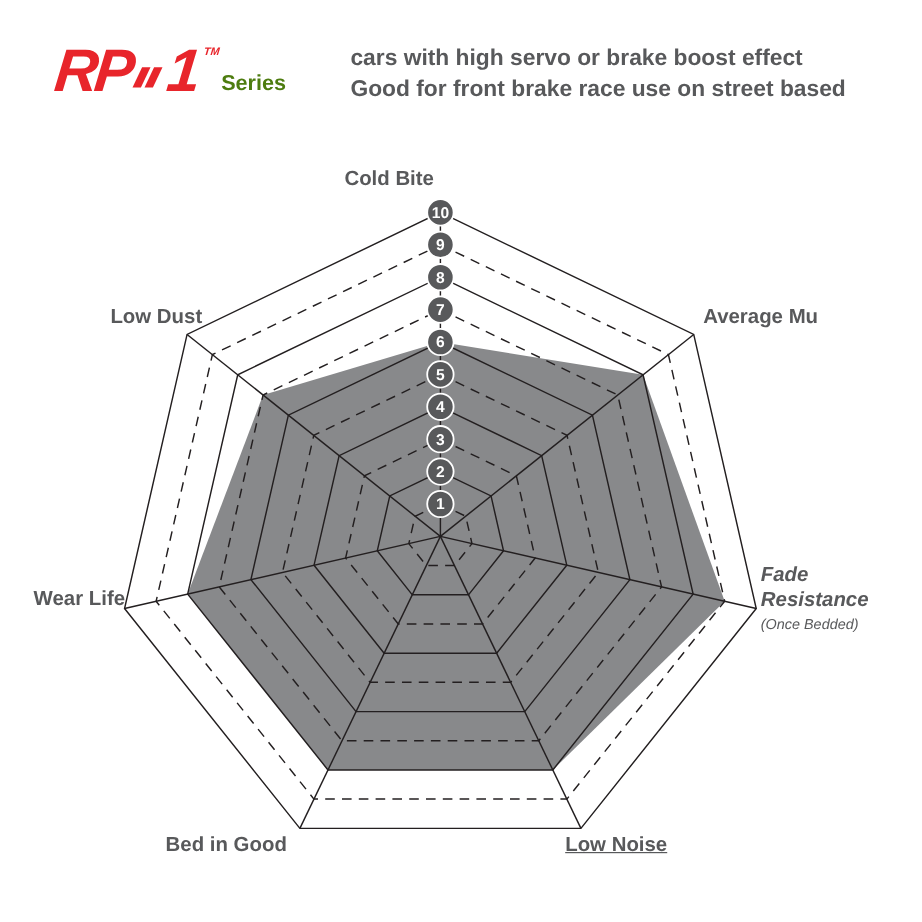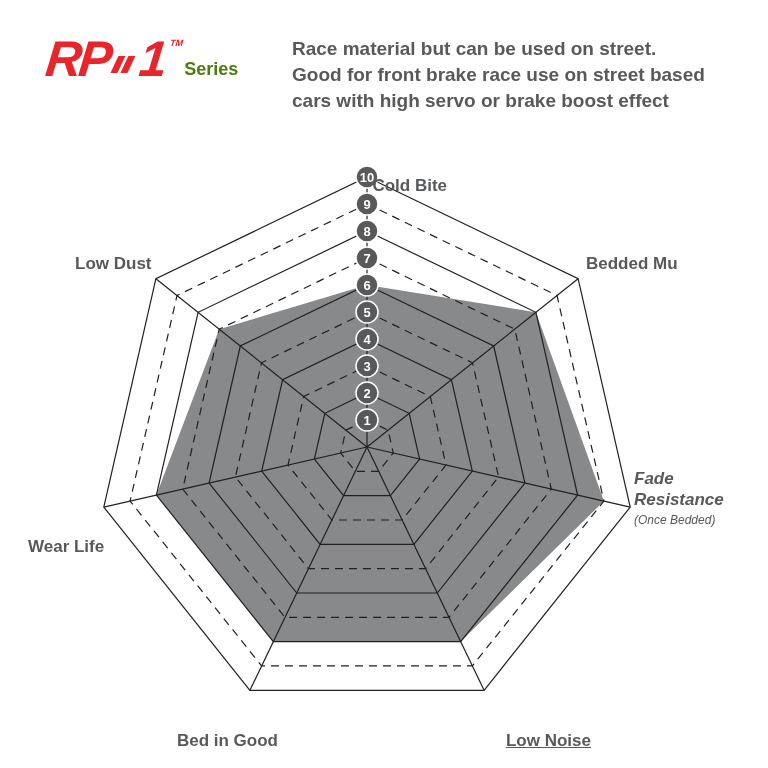--- a/index.html
+++ b/index.html
@@ -16,42 +16,41 @@
   .logo-one{font-size:50px;line-height:1;}
   .logo-tm{font-size:9px;align-self:flex-start;margin-top:4px;margin-left:1px;letter-spacing:0;}
   .logo-series{color:#4d7c0f;font-weight:bold;font-size:18px;margin-left:3px;margin-bottom:4px;}
   
   .description{position:absolute;left:292px;top:36px;width:460px;
     font-size:19px;font-weight:bold;color:#58595b;line-height:26px;}
   
   #radar-svg{position:absolute;left:0;top:0;}
   .axis-label{position:absolute;font-weight:bold;font-size:17px;color:#58595b;line-height:21px;}
   .axis-label .sub{font-weight:normal;font-size:12px;}
-  .center{text-align:right;margin-top:37px;}
+  .center{text-align:left;}
 </style>
 </head>
 <body>
 
 <div class="logo">
   <div class="logo-main">
     <span class="logo-rp">RP</span>
     <span class="logo-dash">
         <i></i>
         <i></i>
       </span>
     <span class="logo-one">1</span>
     <span class="logo-tm">TM</span>
   </div>
   <span class="logo-series">Series</span>
 </div>
 
 <div class="description">
-  <div>Race material but can be used on street.</div>
+  <div>cars with high servo or brake boost effect</div>
   <div>Good for front brake race use on street based</div>
-  <div>cars with high servo or brake boost effect</div>
 </div>
 
 <svg id="radar-svg" width="768" height="768" viewBox="0 0 768 768">
     <polygon points="367.0,285.0 535.9,312.3 603.9,501.1 460.7,641.6 273.3,641.6 156.4,495.1 219.2,329.2" fill="#88898b"></polygon>
     <polygon points="367.0,420.0 388.1,430.2 393.3,453.0 378.7,471.3 355.3,471.3 340.7,453.0 345.9,430.2" fill="none" stroke="#231f20" stroke-width="1.2" stroke-dasharray="8 6"></polygon>
     <polygon points="367.0,393.0 409.2,413.3 419.6,459.0 390.4,495.7 343.6,495.7 314.4,459.0 324.8,413.3" fill="none" stroke="#231f20" stroke-width="1.2"></polygon>
     <polygon points="367.0,366.0 430.3,396.5 446.0,465.0 402.1,520.0 331.9,520.0 288.0,465.0 303.7,396.5" fill="none" stroke="#231f20" stroke-width="1.2" stroke-dasharray="8 6"></polygon>
     <polygon points="367.0,339.0 451.4,379.7 472.3,471.0 413.9,544.3 320.1,544.3 261.7,471.0 282.6,379.7" fill="none" stroke="#231f20" stroke-width="1.2"></polygon>
     <polygon points="367.0,312.0 472.5,362.8 498.6,477.0 425.6,568.6 308.4,568.6 235.4,477.0 261.5,362.8" fill="none" stroke="#231f20" stroke-width="1.2" stroke-dasharray="8 6"></polygon>
     <polygon points="367.0,285.0 493.7,346.0 524.9,483.0 437.3,593.0 296.7,593.0 209.1,483.0 240.3,346.0" fill="none" stroke="#231f20" stroke-width="1.2"></polygon>
@@ -83,27 +82,27 @@
     <circle cx="367" cy="366" r="11" fill="#58595b" stroke="#ffffff" stroke-width="1.5"></circle>
     <text x="367" y="370.5" text-anchor="middle" font-size="13" font-weight="bold" fill="#ffffff" font-family="&quot;Liberation Sans&quot;, sans-serif">3</text>
     <circle cx="367" cy="393" r="11" fill="#58595b" stroke="#ffffff" stroke-width="1.5"></circle>
     <text x="367" y="397.5" text-anchor="middle" font-size="13" font-weight="bold" fill="#ffffff" font-family="&quot;Liberation Sans&quot;, sans-serif">2</text>
     <circle cx="367" cy="420" r="11" fill="#58595b" stroke="#ffffff" stroke-width="1.5"></circle>
     <text x="367" y="424.5" text-anchor="middle" font-size="13" font-weight="bold" fill="#ffffff" font-family="&quot;Liberation Sans&quot;, sans-serif">1</text>
   </svg>
 
 <div class="axis-label center" style="left:287px;top:138px;width:160px;">Cold Bite</div>
 
-<div class="axis-label" style="left:586px;top:253px;">Bedded Mu</div>
+<div class="axis-label" style="left:586px;top:253px;">Average Mu</div>
 
 <div class="axis-label" style="left:634px;top:468px;font-style:italic;">
   <div>Fade</div>
   <div>Resistance</div>
   <div class="sub">(Once Bedded)</div>
 </div>
 
 <div class="axis-label center" style="left:471px;top:693px;width:120px;text-decoration:underline;">Low Noise</div>
 
 <div class="axis-label center" style="left:138px;top:693px;width:140px;">Bed in Good</div>
 
-<div class="axis-label" style="left:28px;top:488px;margin-top:48px;">Wear Life</div>
+<div class="axis-label" style="left:28px;top:488px;">Wear Life</div>
 
-<div class="axis-label" style="left:75px;top:253px;">Low Dust</div>
+<div class="axis-label" style="left:92px;top:253px;">Low Dust</div>
 
 </body></html>

